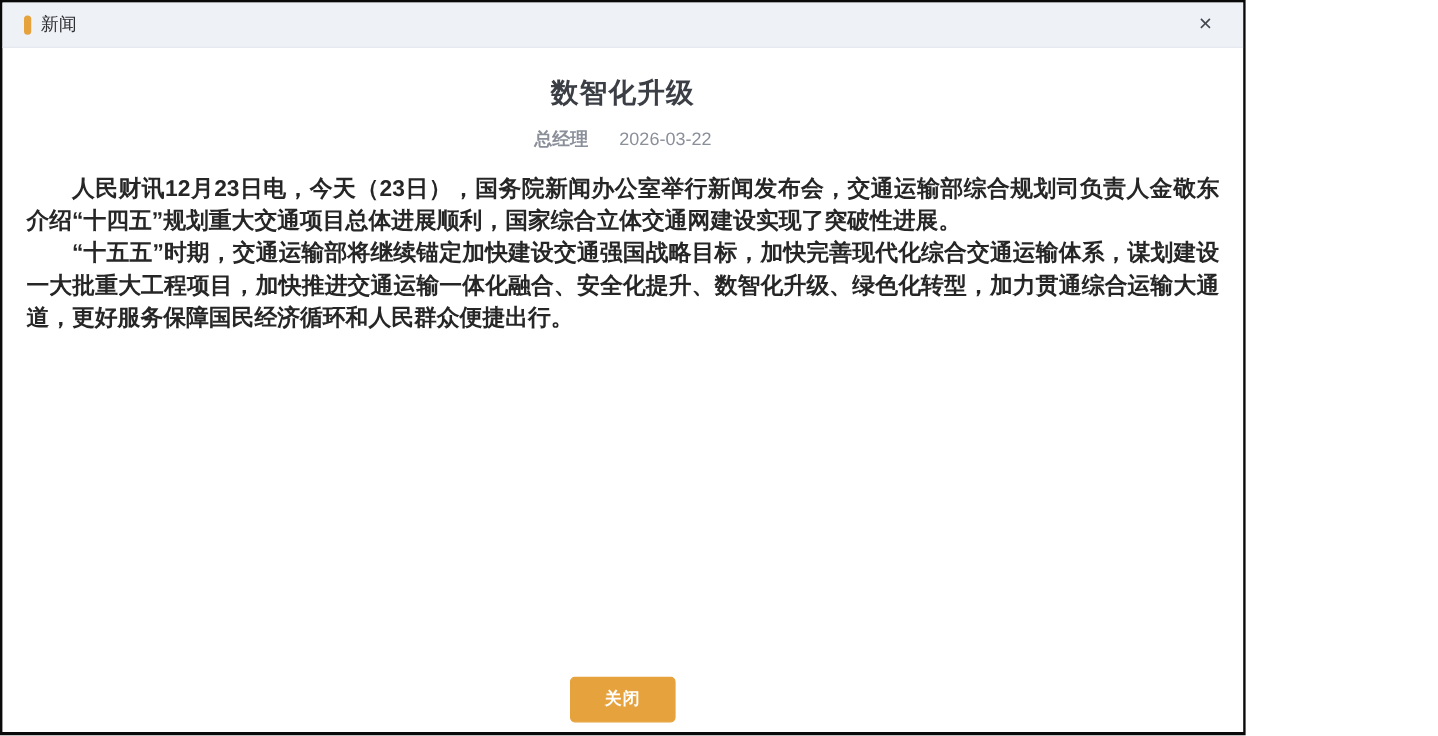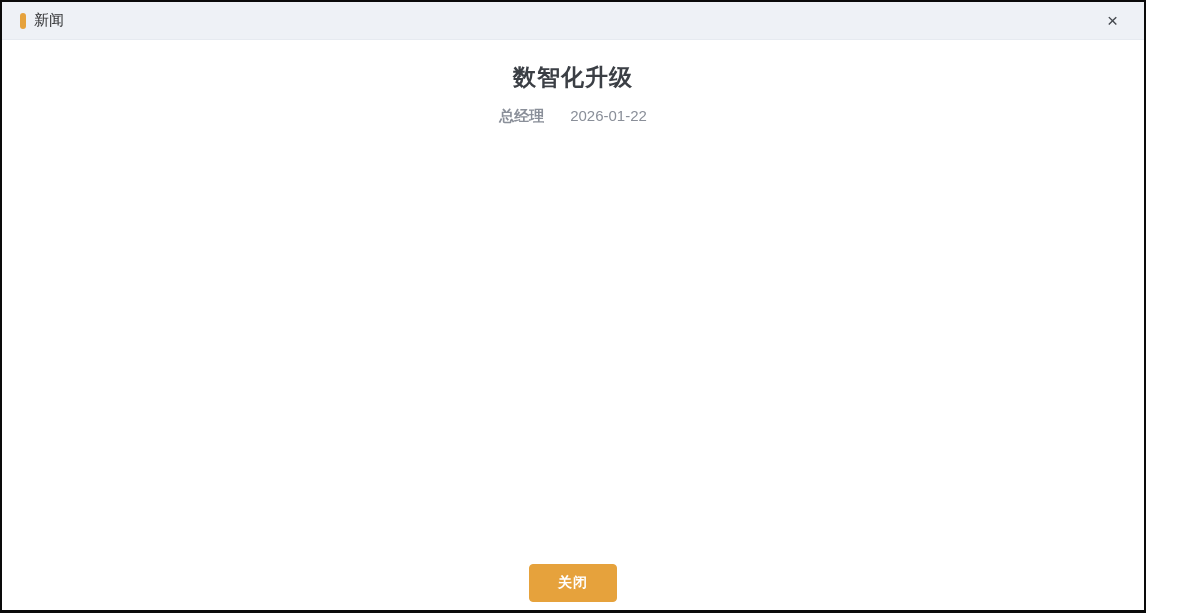--- a/index.html
+++ b/index.html
@@ -1,21 +1,21 @@
 <!DOCTYPE html>
 <html><head>
 <meta charset="utf-8">
 <style>
   * { margin: 0; padding: 0; box-sizing: border-box; }
   html, body { width: 1198px; height: 613px; background: #fff; }
   body {
     font-family: "Liberation Sans", "DejaVu Sans", sans-serif;
   }
   .window {
-    width: 1146px;
+    width: 1038px;
     height: 613px;
     background: #ffffff;
     border: 2px solid #0a0a0a;
     border-bottom-width: 3px;
     display: flex;
     flex-direction: column;
     overflow: hidden;
   }
   
   .header {
@@ -110,24 +110,26 @@
   <div class="header">
     <span class="accent-bar"></span>
     <span class="header-title">新闻</span>
     <span class="close-x">×</span>
   </div>
 
   <div class="content">
     <div class="article-title">数智化升级</div>
 
     <div class="article-meta">
-      <span class="meta-author">总经理</span><span class="meta-date">2026-01-22</span>
+      <span class="meta-author">总经理</span><span class="meta-date">2026-03-22</span>
     </div>
 
     <div class="article-body">
+      <p>人民财讯12月23日电，今天（23日），国务院新闻办公室举行新闻发布会，交通运输部综合规划司负责人金敬东介绍“十四五”规划重大交通项目总体进展顺利，国家综合立体交通网建设实现了突破性进展。</p>
+      <p>“十五五”时期，交通运输部将继续锚定加快建设交通强国战略目标，加快完善现代化综合交通运输体系，谋划建设一大批重大工程项目，加快推进交通运输一体化融合、安全化提升、数智化升级、绿色化转型，加力贯通综合运输大通道，更好服务保障国民经济循环和人民群众便捷出行。</p>
     </div>
   </div>
 
   <div class="footer">
     <button class="btn-close">关闭</button>
   </div>
 
 </div>
 
 </body></html>

